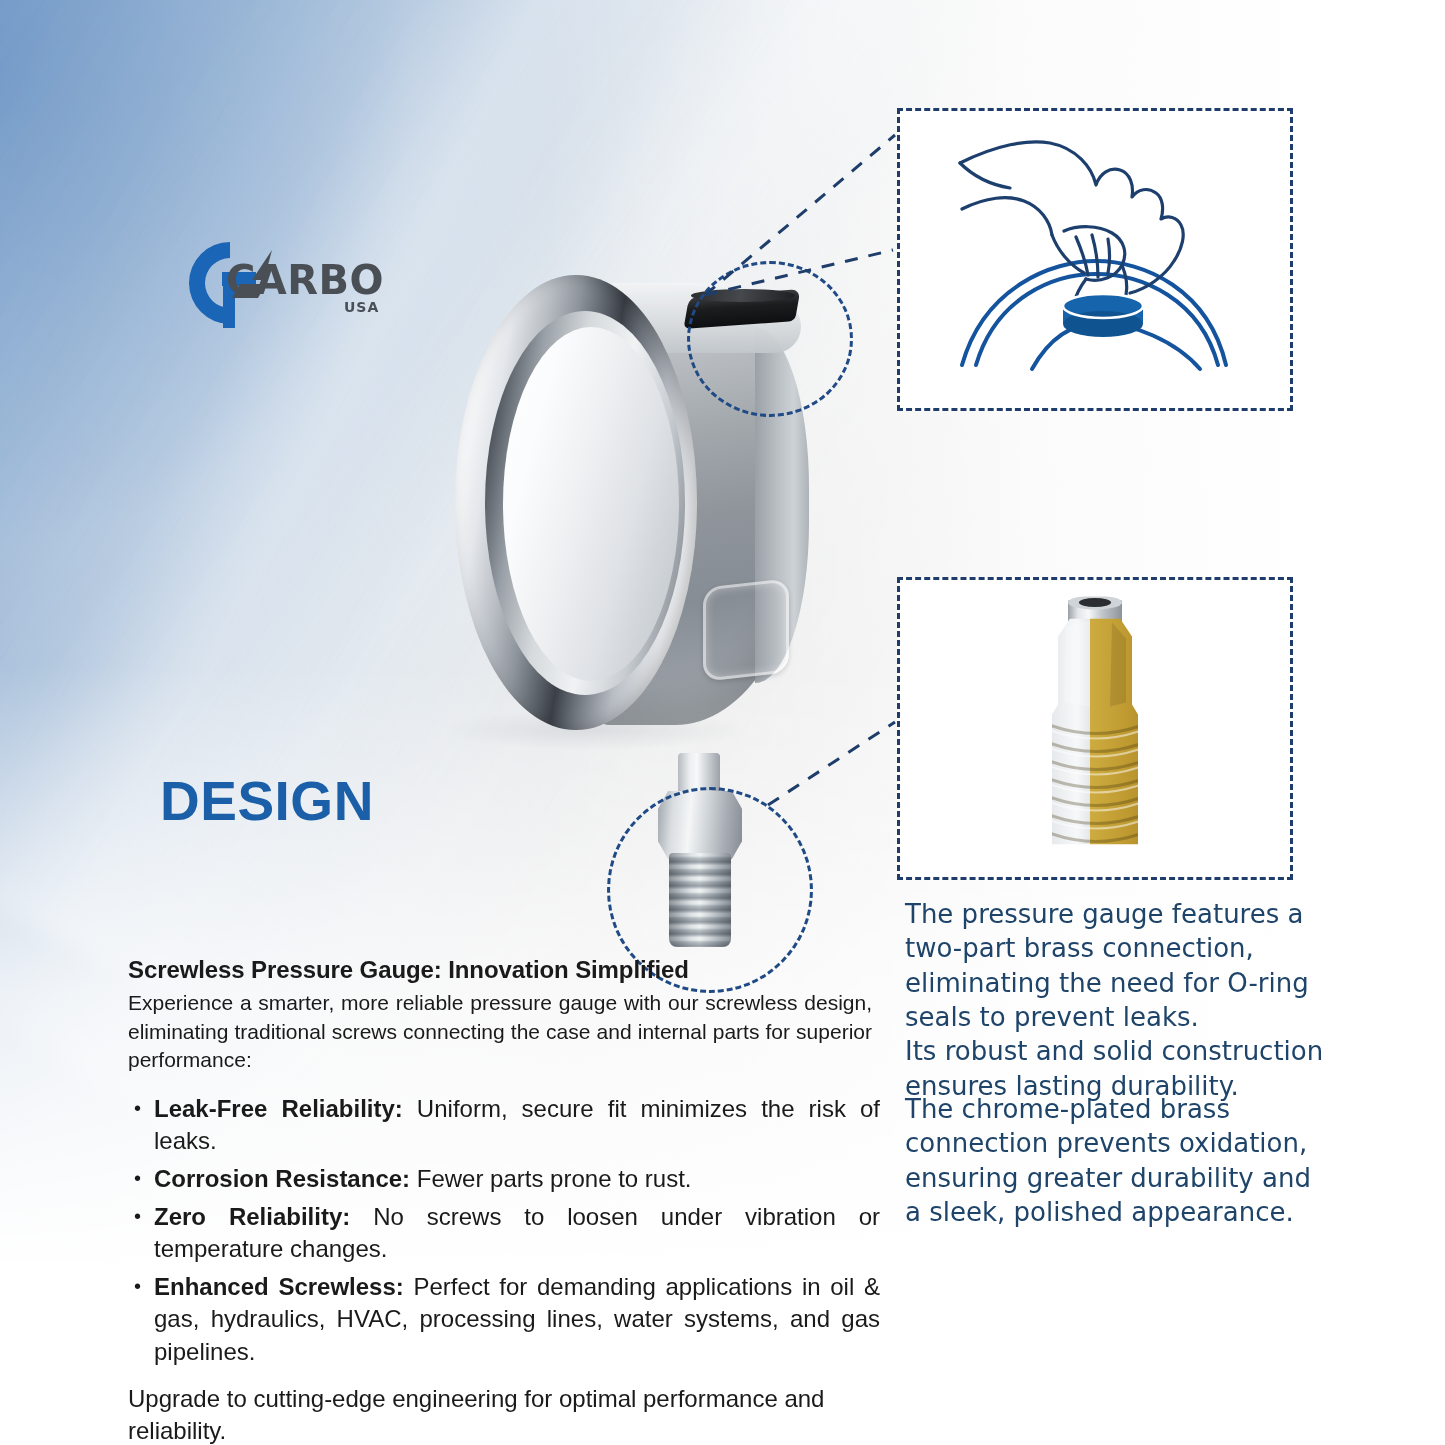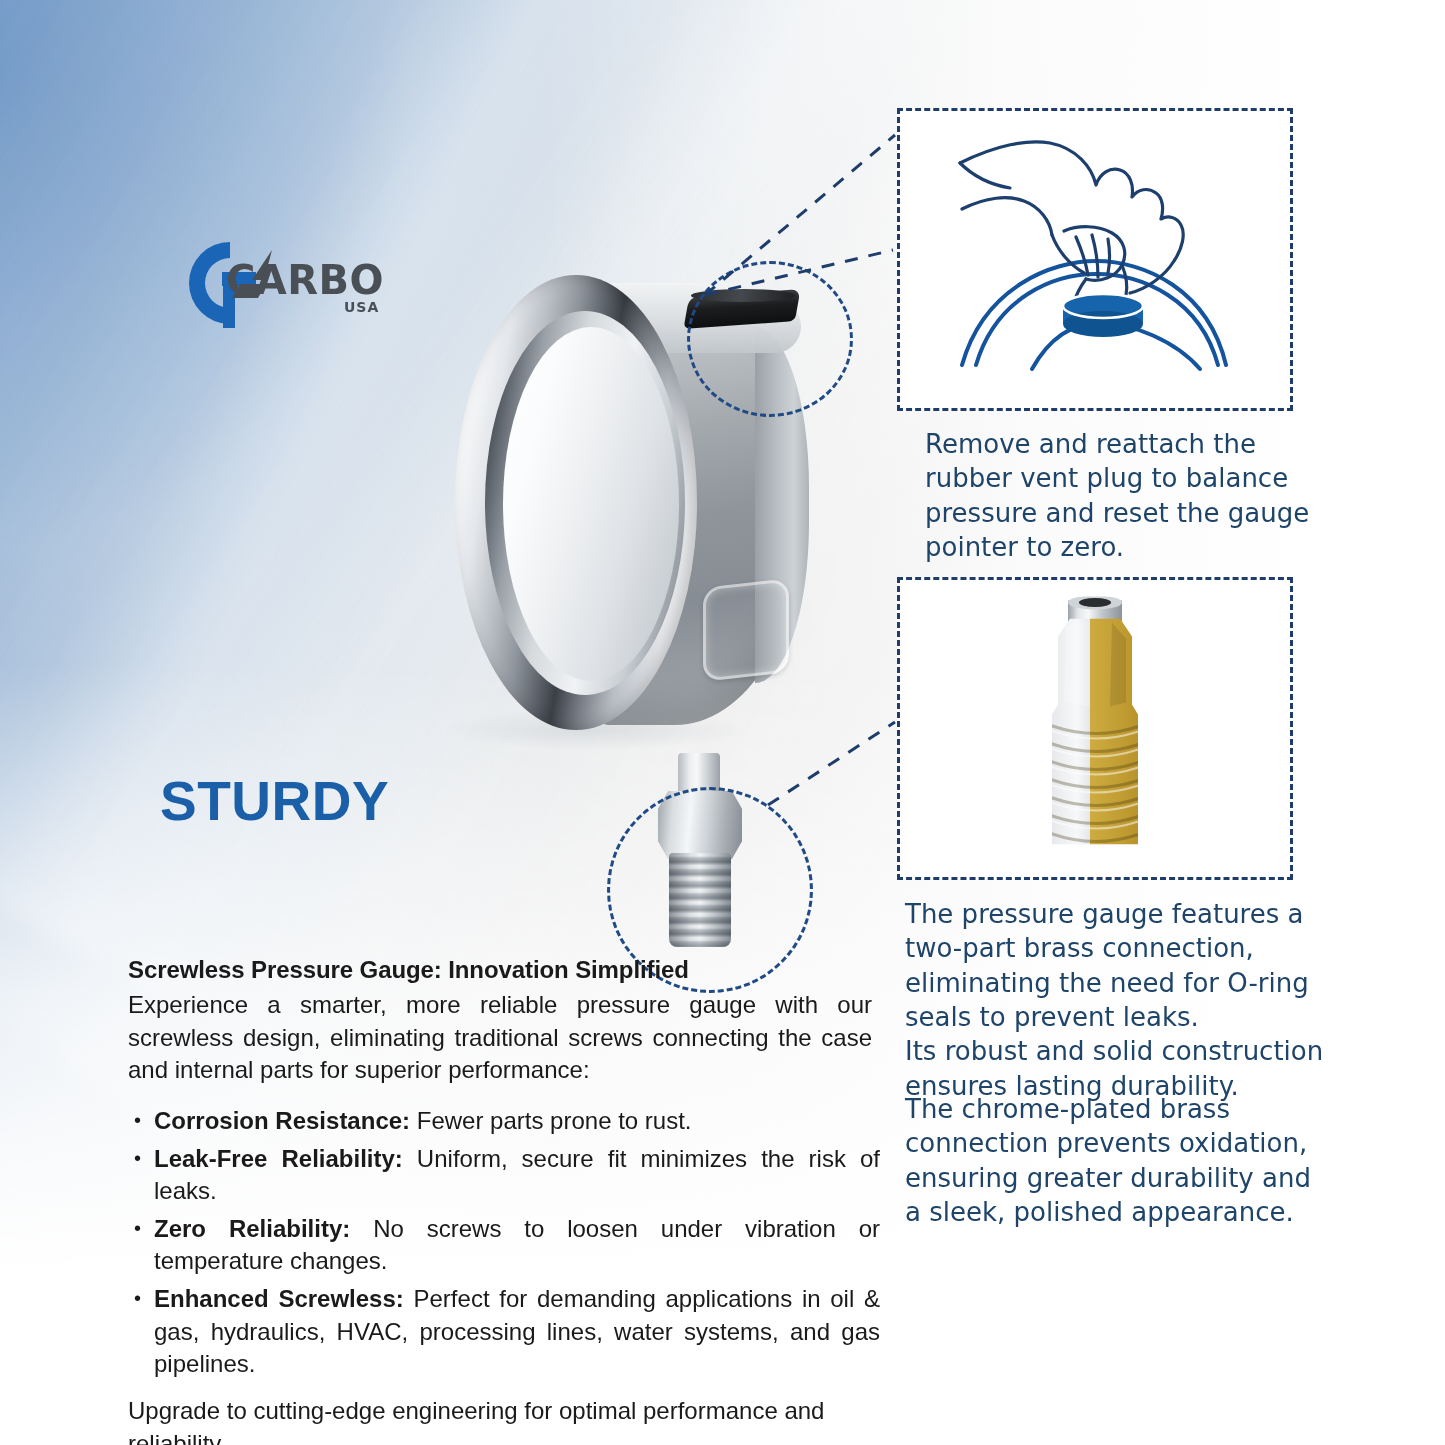--- a/index.html
+++ b/index.html
@@ -345,21 +345,21 @@
   }
   .copy h3 {
     margin: 0 0 4px 0;
     font-size: 24px;
     font-weight: bold;
     line-height: 1.25;
     letter-spacing: -0.1px;
   }
   .copy p.intro {
     margin: 0 8px 18px 0;
-    font-size: 24px;
+    font-size: 21px;
     line-height: 1.36;
     text-align: justify;
   }
   .bullets {
     margin: 0 0 14px 0;
     padding: 0;
     list-style: none;
   }
   .bullets li {
     position: relative;
@@ -402,21 +402,21 @@
       <rect x="54" y="44" width="34" height="14" fill="#1a65b5"></rect>
       <rect x="55" y="52" width="12" height="48" fill="#1a65b5"></rect>
       <path d="M104 22 L96 52 L84 52 Z" fill="#4a4f55"></path>
       <path d="M72 56 L98 56 L90 70 L64 70 Z" fill="#4a4f55"></path>
       <text x="58" y="66" font-family="DejaVu Sans, sans-serif" font-size="40" font-weight="bold" fill="#4a4f55" letter-spacing="0.5">CARBO</text>
       <text x="176" y="84" font-family="DejaVu Sans, sans-serif" font-size="14" font-weight="bold" fill="#4a4f55" letter-spacing="1">USA</text>
     </svg>
   </div>
 
   <div class="headline">
-    <span>STURDY</span>
+    <span>DESIGN</span>
   </div>
 
   <div class="product">
     <div class="gauge-shadow"></div>
     <div class="gauge-case">
       <div class="body-cyl"></div>
       <div class="body-back-cap"></div>
       <div class="body-top-edge"></div>
       <div class="bezel"></div>
       <div class="bezel-inner"></div>
@@ -466,21 +466,20 @@
 
       <g>
         <ellipse cx="203" cy="196" rx="40" ry="13" fill="#1664ab"></ellipse>
         <rect x="163" y="196" width="80" height="17" fill="#1664ab"></rect>
         <ellipse cx="203" cy="213" rx="40" ry="13" fill="#0f5490"></ellipse>
         <ellipse cx="203" cy="195" rx="40" ry="12" fill="none" stroke="#ffffff" stroke-width="2.5"></ellipse>
       </g>
     </svg>
   </div>
 
-  <div class="callout-text ct-1">Remove and reattach the rubber vent plug to balance pressure and reset the gauge pointer to zero.</div>
 
   <div class="callout-box box-brass">
     <svg class="brass-fig" viewBox="0 0 150 265">
       <defs>
         <linearGradient id="gChrome" x1="0" y1="0" x2="1" y2="0">
           <stop offset="0%" stop-color="#9aa0a6"></stop>
           <stop offset="18%" stop-color="#e3e6e9"></stop>
           <stop offset="38%" stop-color="#f7f8f9"></stop>
           <stop offset="62%" stop-color="#c3c8cd"></stop>
           <stop offset="100%" stop-color="#8d939a"></stop>
@@ -542,21 +541,21 @@
   </div>
 
   <div class="callout-text ct-2" style="white-space: pre-line;">The pressure gauge features a two-part brass connection, eliminating the need for O-ring seals to prevent leaks.
 Its robust and solid construction ensures lasting durability.</div>
   <div class="callout-text ct-3">The chrome-plated brass connection prevents oxidation, ensuring greater durability and a sleek, polished appearance.</div>
 
   <div class="copy">
     <h3>Screwless Pressure Gauge: Innovation Simplified</h3>
     <p class="intro">Experience a smarter, more reliable pressure gauge with our screwless design, eliminating traditional screws connecting the case and internal parts for superior performance:</p>
     <ul class="bullets">
+      <li><b>Leak-Free Reliability:</b><span> Uniform, secure fit minimizes the risk of leaks.</span></li>
       <li><b>Corrosion Resistance:</b><span> Fewer parts prone to rust.</span></li>
-      <li><b>Leak-Free Reliability:</b><span> Uniform, secure fit minimizes the risk of leaks.</span></li>
       <li><b>Zero Reliability:</b><span> No screws to loosen under vibration or temperature changes.</span></li>
       <li><b>Enhanced Screwless:</b><span> Perfect for demanding applications in oil &amp; gas, hydraulics, HVAC, processing lines, water systems, and gas pipelines.</span></li>
     </ul>
     <p class="outro">Upgrade to cutting-edge engineering for optimal performance and reliability.</p>
   </div>
 
 </div>
 
 </body></html>

